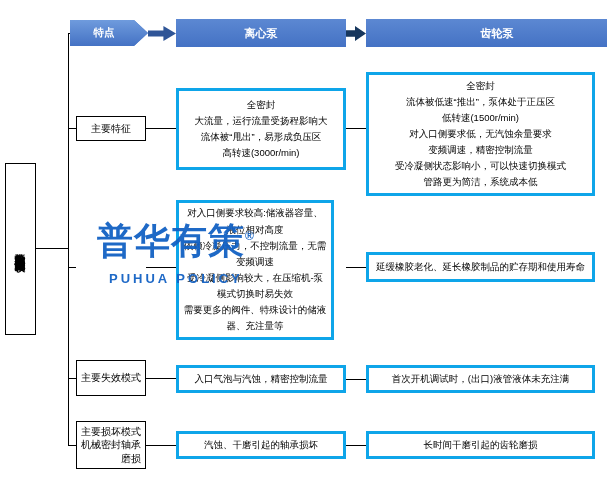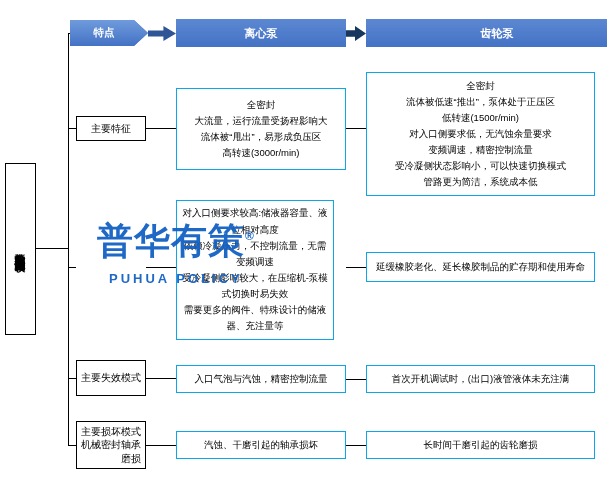--- a/index.html
+++ b/index.html
@@ -27,21 +27,21 @@
          background:linear-gradient(#5c88d2,#4472c4);
          display:flex; align-items:center; justify-content:center;
          color:#fff; font-size:11px; font-weight:bold; }
 
   .block-arrow { position:absolute; top:26px; height:15px; }
   .block-arrow.blue { background:#2f5597;
        clip-path:polygon(0 30%,55% 30%,55% 0,100% 50%,55% 100%,55% 70%,0 70%); }
   .block-arrow.dark { background:#17375e;
        clip-path:polygon(0 28%,45% 28%,45% 0,100% 50%,45% 100%,45% 72%,0 72%); }
 
-  .box { position:absolute; border:1px solid #0ea5e9; background:#fff;
+  .box { position:absolute; border:3px solid #0ea5e9; background:#fff;
          display:flex; align-items:center; justify-content:center; padding:2px 4px; }
   .box span { font-size:9.5px; line-height:1.7; white-space:pre-line; text-align:center; }
 
   .label-box { position:absolute; border:1px solid #000; background:#fff;
                display:flex; align-items:center; justify-content:center; padding:2px 4px; }
   .label-box span { font-size:10px; line-height:1.35; text-align:right; }
 
   .watermark { position:absolute; left:97px; top:221px; z-index:10;
                color:#1261c4; opacity:0.95; pointer-events:none; }
   .wm-top { font-size:36px; font-weight:900; letter-spacing:1px; line-height:1.1; }

